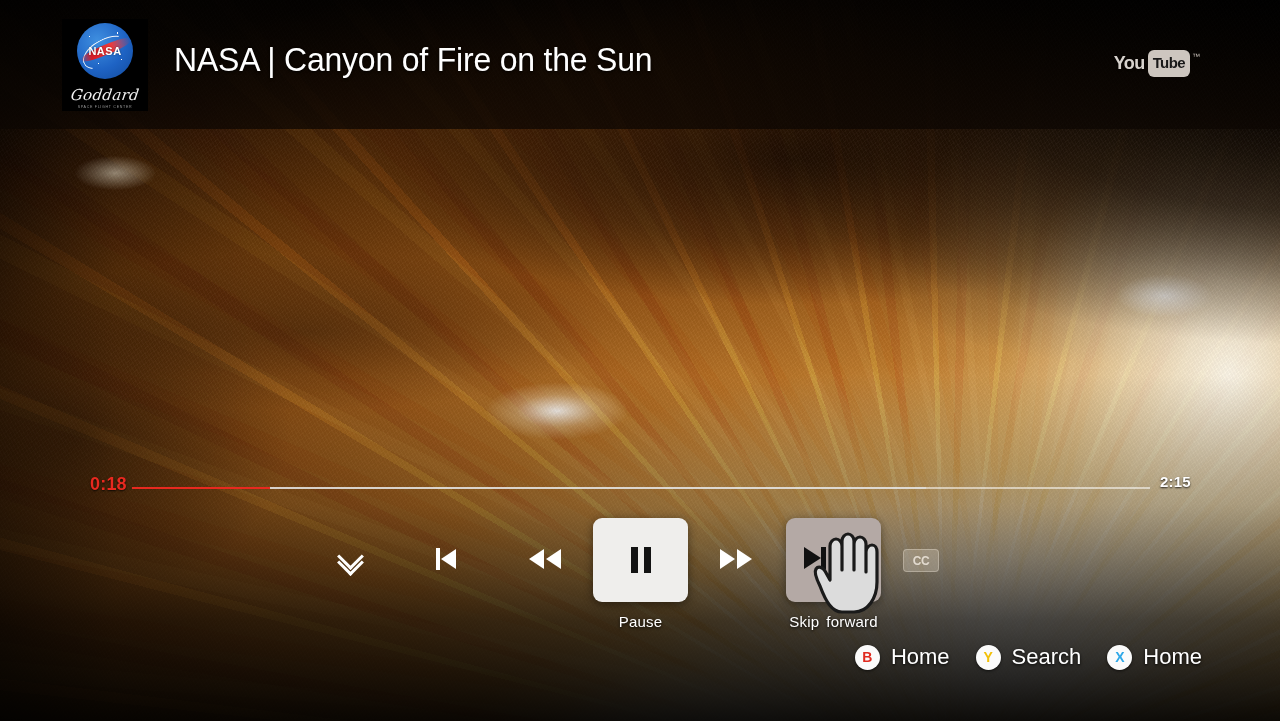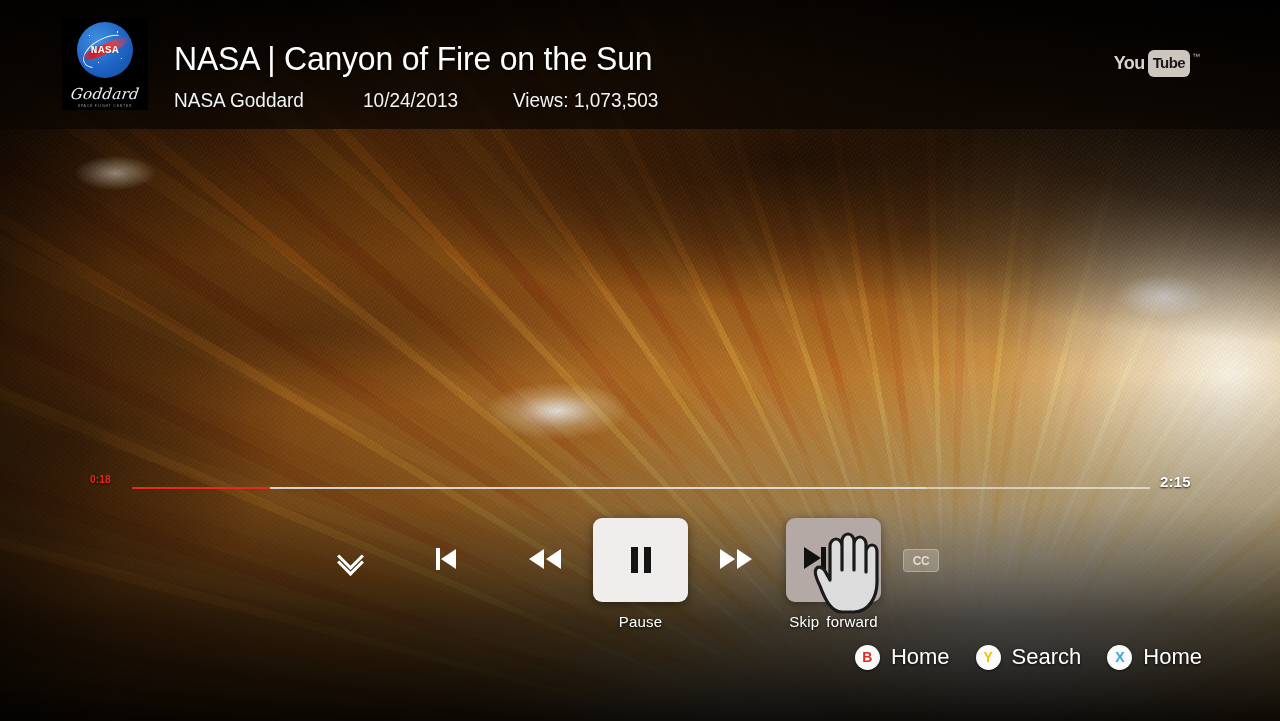--- a/index.html
+++ b/index.html
@@ -129,21 +129,21 @@
     transform:rotate(-28deg);border-right-color:transparent;border-bottom-color:transparent;
   }
   .meatball .swoosh{
     position:absolute;left:4%;top:40%;width:94%;height:18%;
     background:linear-gradient(95deg, rgba(214,28,38,0) 0%, #d61c26 22%, #ef3a3a 62%, rgba(239,58,58,0) 100%);
     transform:rotate(-22deg);border-radius:60% 40% 50% 50%;
   }
   .meatball .wordmark{
     position:absolute;left:0;right:0;top:50%;transform:translateY(-52%);
     text-align:center;color:#fff;font-weight:bold;font-size:11px;letter-spacing:.5px;
-    font-family:Liberation Mono, monospace;text-shadow:0 0 2px rgba(0,0,0,.5);
+    font-family:Liberation Sans, sans-serif;text-shadow:0 0 2px rgba(0,0,0,.5);
   }
   .goddard{
     color:#f2f2f2;font-family:"DejaVu Serif",serif;font-style:italic;
     font-size:15px;margin-top:7px;letter-spacing:.3px;
     transform:skewX(-8deg);
   }
   .goddard-sub{
     color:#9a9a9a;font-size:3.6px;letter-spacing:.7px;margin-top:1px;
     font-family:"Liberation Sans",sans-serif;
   }
@@ -181,21 +181,21 @@
     font-family:"Liberation Sans",sans-serif;line-height:25px;
   }
   #yt-tm{color:#cfc7bf;font-size:8px;margin-left:2px;align-self:flex-start;margin-top:2px;}
 
   
   #progress-row{
     position:absolute;left:0;top:476px;width:1280px;height:24px;
     display:flex;align-items:center;
   }
   #time-current{
-    position:absolute;left:90px;top:-2px;color:#e8291f;font-size:10px;
+    position:absolute;left:90px;top:-2px;color:#e8291f;font-size:18px;
     font-weight:bold;letter-spacing:.2px;text-shadow:0 1px 2px rgba(0,0,0,.8);
   }
   #time-total{
     position:absolute;left:1160px;top:-3px;color:#ffffff;font-size:15px;
     font-weight:bold;letter-spacing:.2px;text-shadow:0 1px 2px rgba(0,0,0,.8);
   }
   #track{
     position:absolute;left:132px;top:11px;width:1018px;height:2px;
     background:rgba(255,255,255,.55);
   }
@@ -331,25 +331,20 @@
           <div class="orbit"></div>
           <div class="swoosh"></div>
           <div class="wordmark">NASA</div>
         </div>
         <div class="goddard">Goddard</div>
         <div class="goddard-sub">SPACE FLIGHT CENTER</div>
       </div>
 
       <div id="header-text">
         <div id="video-title">NASA | Canyon of Fire on the Sun</div>
-        <div id="meta-row">
-          <div class="meta" id="meta-channel">NASA Goddard</div>
-          <div class="meta" id="meta-date">10/24/2013</div>
-          <div class="meta" id="meta-views">Views: 1,073,503</div>
-        </div>
       </div>
 
     </div>
 
     <div id="yt-logo">
       <span id="yt-you">You</span>
       <span id="yt-tube">Tube</span>
       <span id="yt-tm">™</span>
     </div>
   </div>

